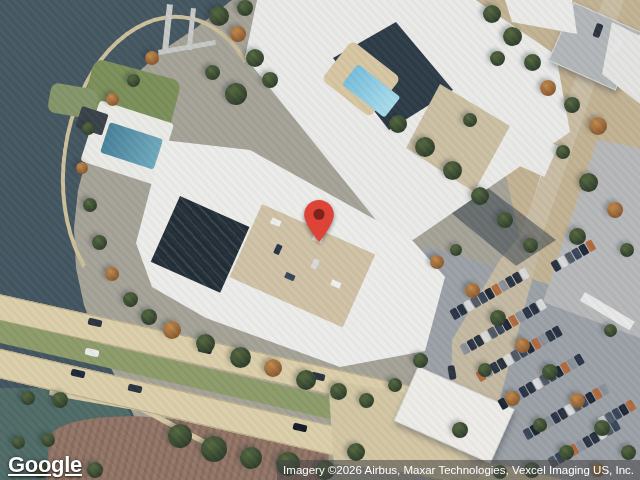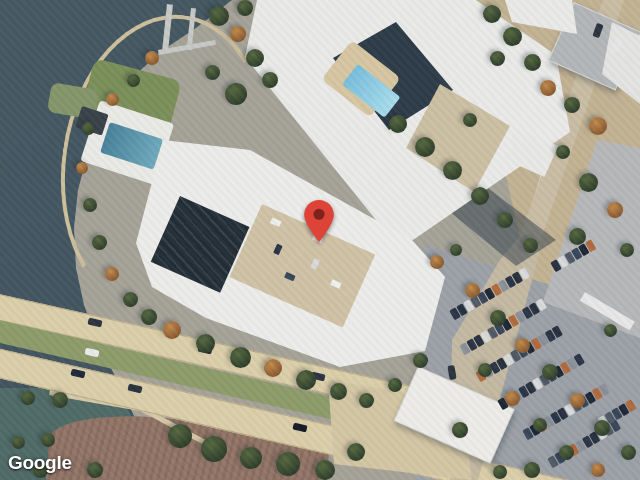--- a/index.html
+++ b/index.html
@@ -6,22 +6,22 @@
   #map{position:relative;width:640px;height:480px;overflow:hidden;
        background:#a5a298;font-family:"Liberation Sans",sans-serif;cursor:default;}
   .poly{position:absolute;inset:0;}
   .rrect{position:absolute;transform-origin:top left;}
   .tex{background-image:repeating-linear-gradient(114deg,rgba(158,163,166,.28) 0 2px,transparent 2px 9px);}
   .bshadow{filter:drop-shadow(2px 3px 3px rgba(30,40,50,.38));}
   .tree{position:absolute;border-radius:50%;}
   .car{position:absolute;border-radius:2px;}
   .car-row{position:absolute;display:flex;gap:1px;transform-origin:left center;}
   .pcar{width:7px;height:11px;border-radius:1.5px;flex:0 0 auto;}
-  #google-logo{position:absolute;left:8px;top:452px;color:#fff;font-size:19px;font-weight:bold;
-       letter-spacing:-0.3px;text-shadow:0 1px 2px rgba(0,0,0,.7),0 0 4px rgba(0,0,0,.45);}
+  #google-logo{position:absolute;left:8px;top:452px;color:#fff;font-size:22px;font-weight:bold;
+       letter-spacing:-0.3px;text-shadow:0 1px 2px rgba(0,0,0,.7),0 0 4px rgba(0,0,0,.45);text-decoration:underline;}
   #attribution{position:absolute;right:0;bottom:0;height:20px;display:flex;align-items:center;
        background:rgba(68,68,68,.55);color:#fff;font-size:11.5px;padding:0 6px;white-space:nowrap;}
   #pin{position:absolute;left:304px;top:200px;width:30px;height:42px;
        filter:drop-shadow(0 2px 2px rgba(0,0,0,.45));}
   .grain{position:absolute;inset:0;pointer-events:none;
        background:repeating-linear-gradient(47deg,rgba(255,255,255,.025) 0 3px,rgba(0,0,0,.025) 3px 6px);}
 </style>
 </head>
 <body>
 
@@ -275,13 +275,14 @@
   <div class="grain"></div>
 
   <div id="pin">
     <svg width="30" height="42" viewBox="0 0 24 34">
       <path id="pin-body" d="M12 0 C5.4 0 0 5.4 0 12 c0 7.5 12 22 12 22 s12 -14.5 12 -22 C24 5.4 18.6 0 12 0 Z" fill="#de4337"></path>
       <circle id="pin-hole" cx="12" cy="11.5" r="4.5" fill="#7d231d"></circle>
     </svg>
   </div>
 
   <div id="google-logo">Google</div>
+  <div id="attribution">Imagery ©2026 Airbus, Maxar Technologies, Vexcel Imaging US, Inc.</div>
 </div>
 
 </body></html>

